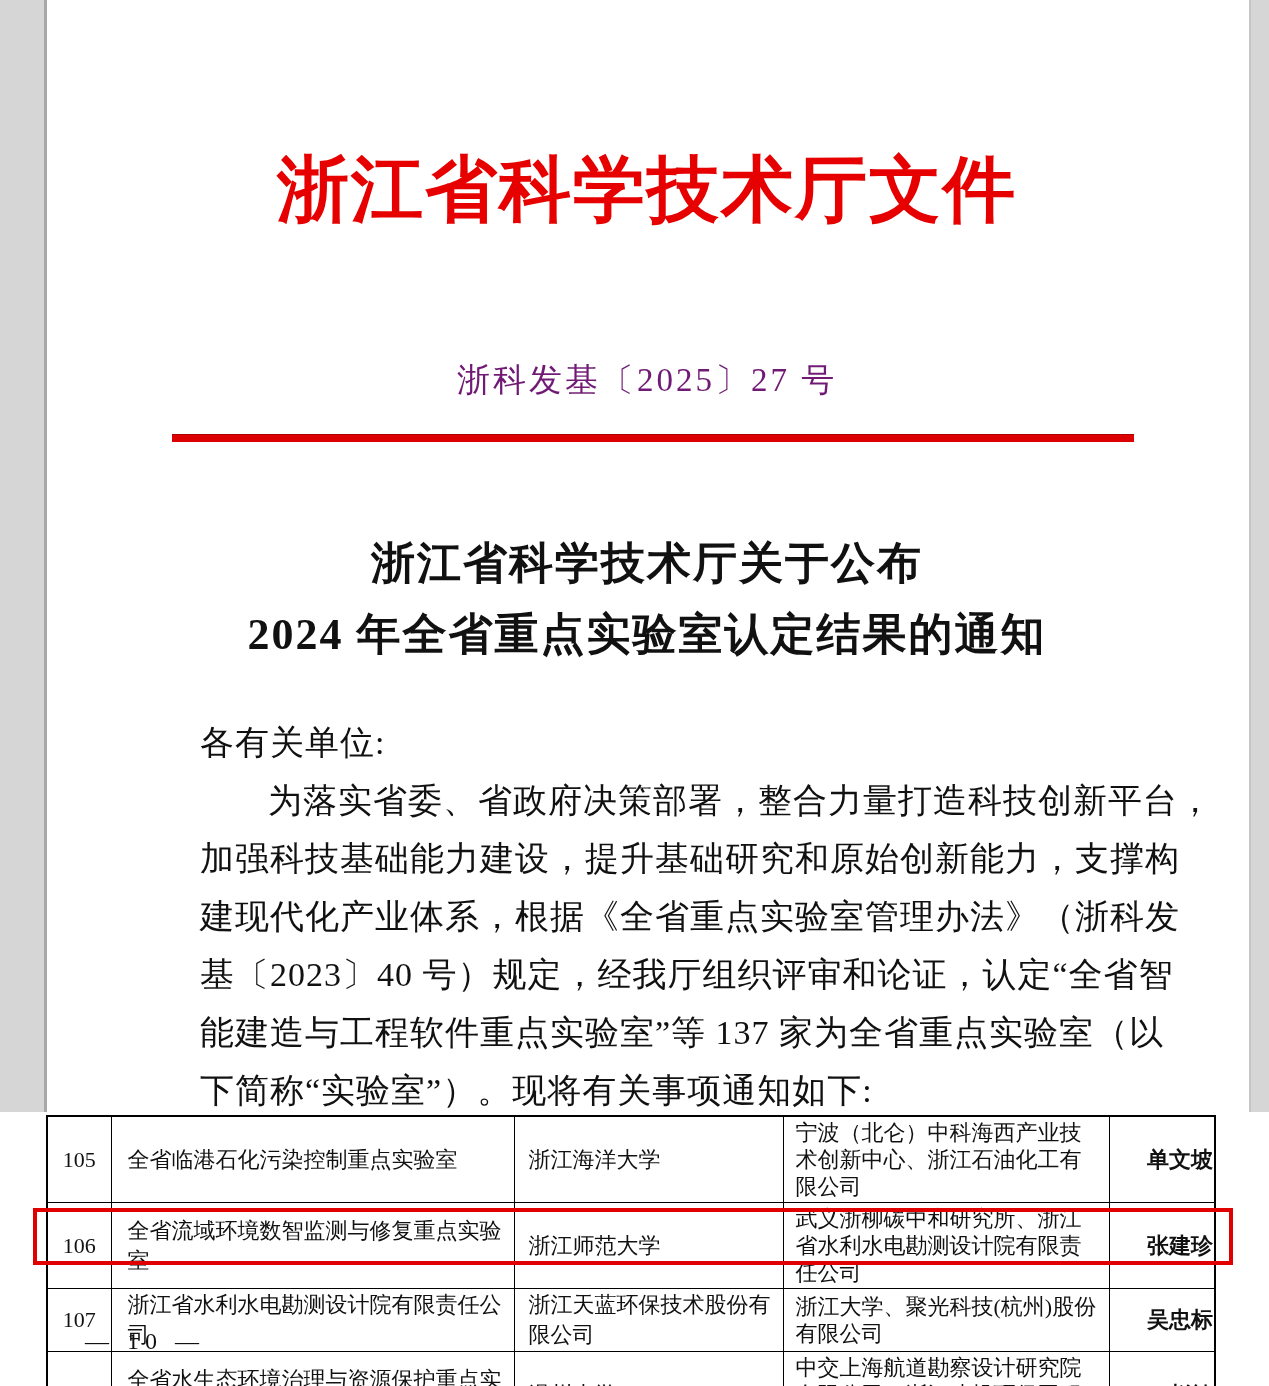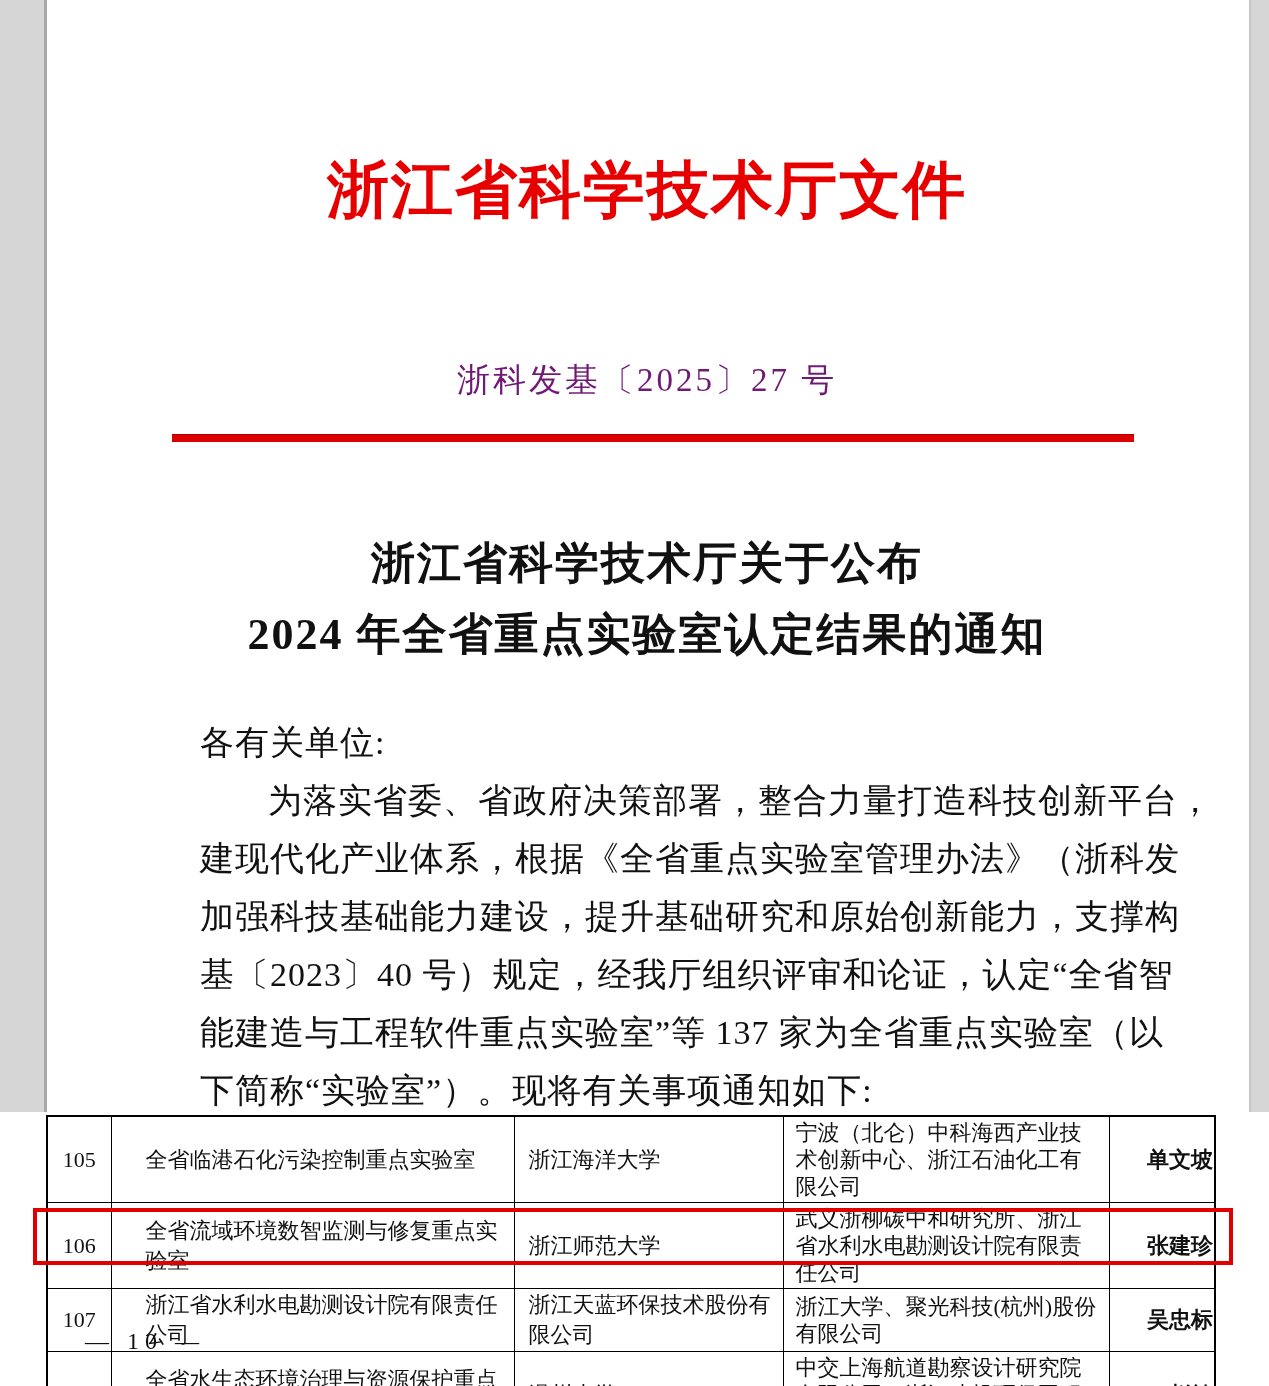--- a/index.html
+++ b/index.html
@@ -33,21 +33,21 @@
     width: 20px;
     border-left: 2px solid #c6c6c6;
     border-bottom: 1px solid #c0c0c0;
   }
   .org-title {
     position: absolute;
     left: 47px;
     top: 138px;
     width: 1200px;
     text-align: center;
-    font-size: 62px;
+    font-size: 72px;
     line-height: 104px;
     font-weight: bold;
     color: #e60000;
     letter-spacing: 2px;
     white-space: nowrap;
   }
   .doc-number {
     position: absolute;
     left: 47px;
     top: 358px;
@@ -112,21 +112,21 @@
     border: 2.5px solid #000000;
     font-size: 22px;
     color: #111111;
   }
   table.lab-table td {
     border: 1.5px solid #000000;
     vertical-align: middle;
     overflow: hidden;
   }
   td.c-no { text-align: center; }
-  td.c-lab { padding-left: 34px; }
+  td.c-lab { padding-left: 16px; }
   td.c-host { padding-left: 14px; }
   td.c-partners { padding: 2px 6px 2px 12px; line-height: 27px; }
   td.c-director { text-align: right; font-weight: bold; }
   .highlight-box {
     position: absolute;
     left: 33px;
     top: 1208px;
     width: 1200px;
     height: 57px;
     border: 4px solid #e00000;
@@ -158,22 +158,22 @@
   <div class="red-rule"></div>
 
   <div class="notice-title">
     <div>浙江省科学技术厅关于公布</div>
     <div>2024 年全省重点实验室认定结果的通知</div>
   </div>
 
   <div class="body-text">
     <div class="tline">各有关单位:</div>
     <div class="tline indent">为落实省委、省政府决策部署，整合力量打造科技创新平台，</div>
+    <div class="tline">加强科技基础能力建设，提升基础研究和原始创新能力，支撑构</div>
     <div class="tline">建现代化产业体系，根据《全省重点实验室管理办法》（浙科发</div>
-    <div class="tline">加强科技基础能力建设，提升基础研究和原始创新能力，支撑构</div>
     <div class="tline">基〔2023〕40 号）规定，经我厅组织评审和论证，认定“全省智</div>
     <div class="tline">能建造与工程软件重点实验室”等 137 家为全省重点实验室（以</div>
     <div class="tline">下简称“实验室”）。现将有关事项通知如下:</div>
   </div>
 
   <div class="table-section"></div>
 
   <table class="lab-table">
     <colgroup>
       <col style="width:64px">

